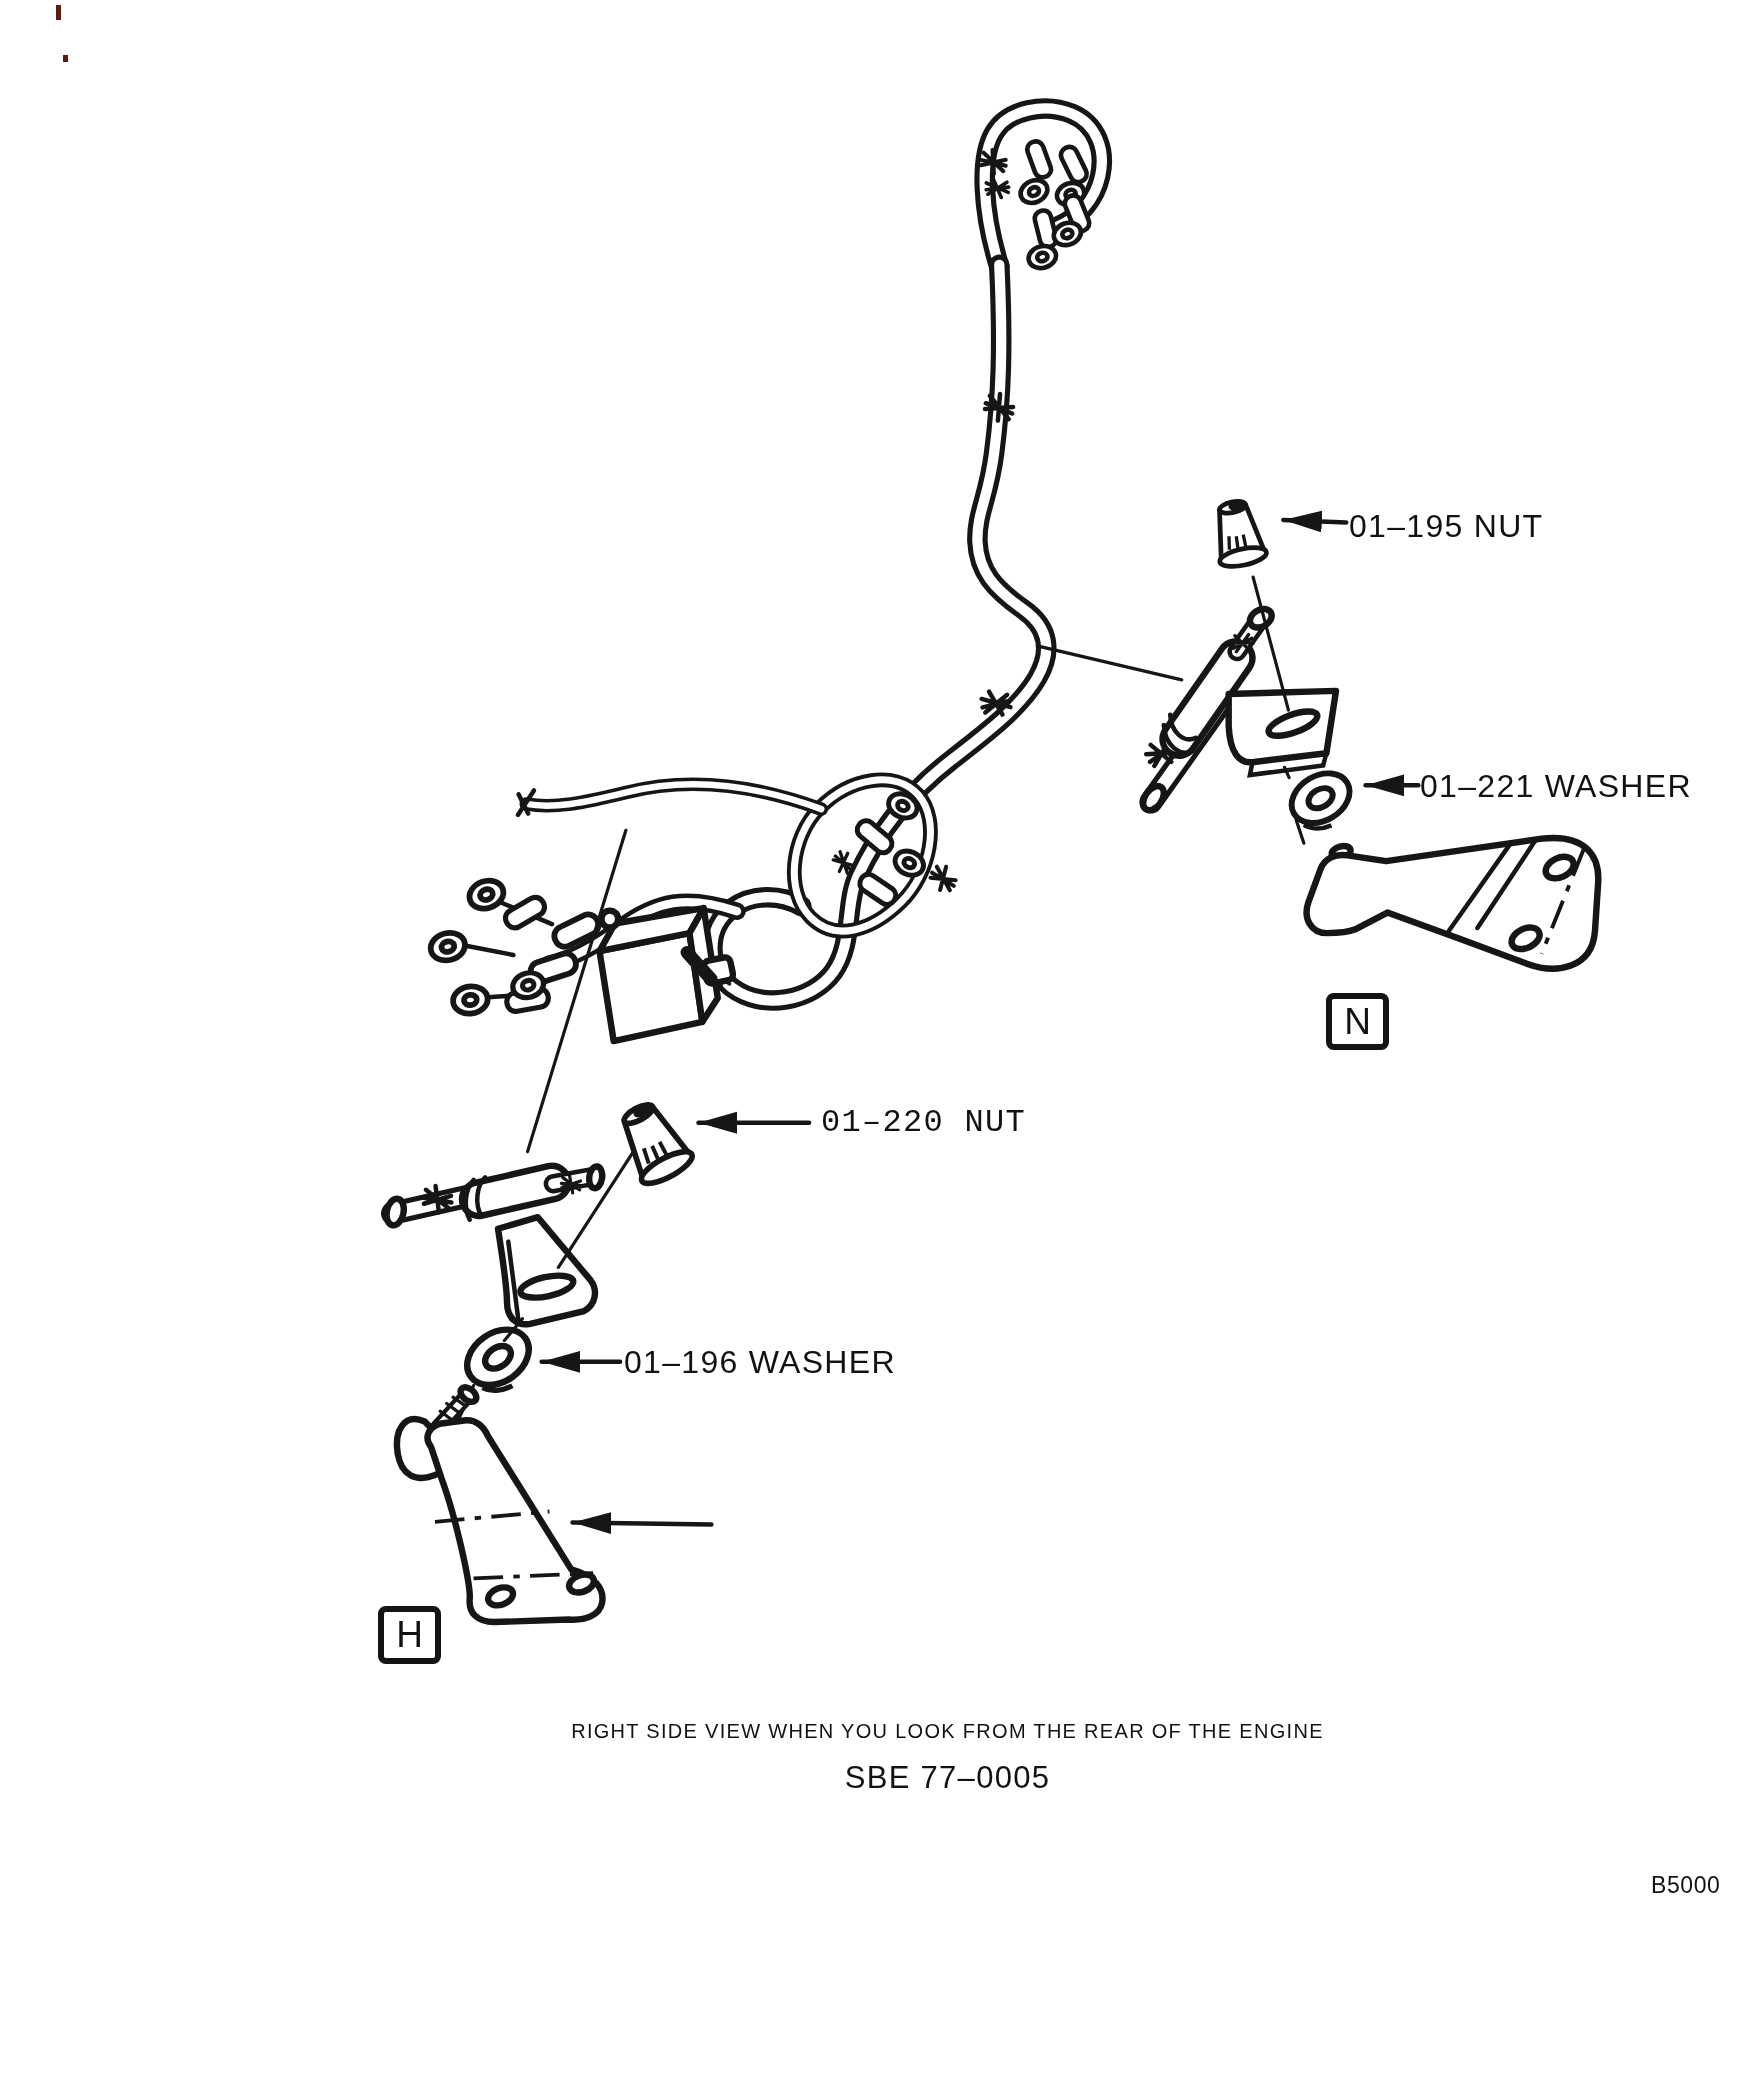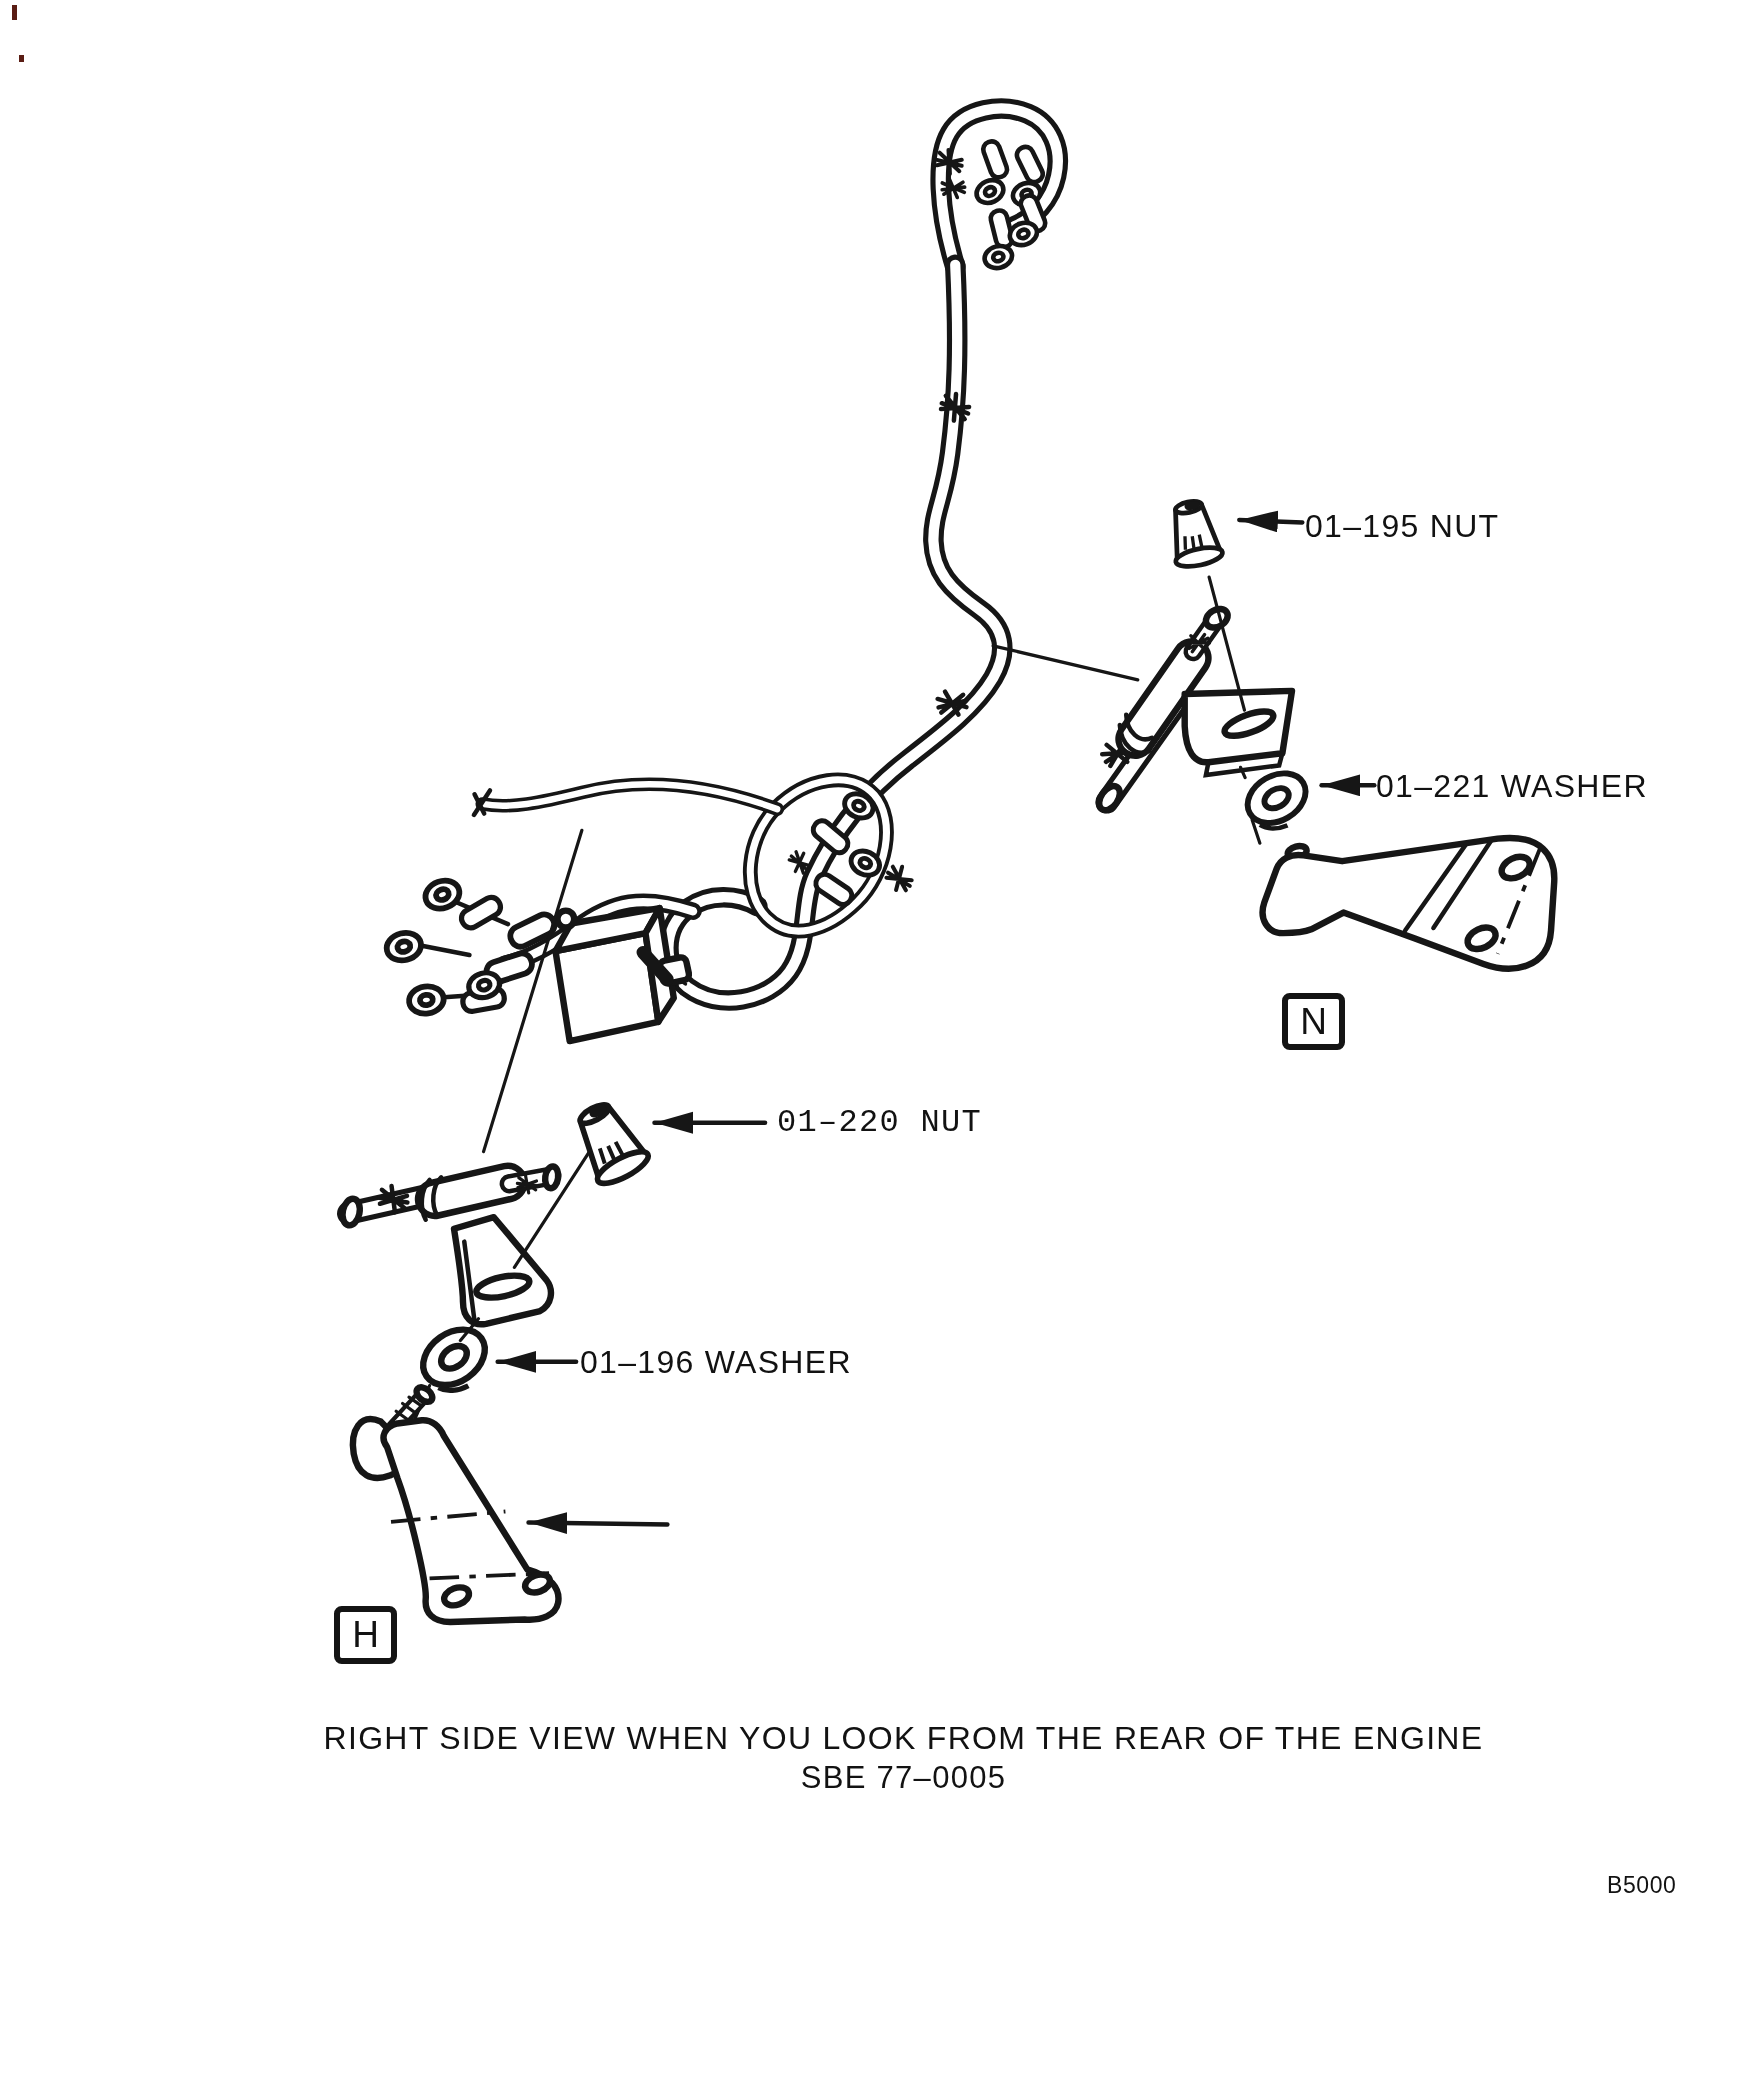--- a/index.html
+++ b/index.html
@@ -1,18 +1,18 @@
 <!DOCTYPE html>
 <html style="font-size:10.3px"><head>
 <meta charset="utf-8">
 <style>
   html,body { margin:0; padding:0; background:#ffffff; }
   .page {
     position:relative; width:1689px; height:2097px; background:#ffffff;
-    font-family:"Liberation Sans", sans-serif; color:#111; overflow:hidden;
+    font-family:"Liberation Sans", sans-serif; color:#111; overflow:hidden;margin-left:44px;
   }
   svg.diagram { position:absolute; left:0; top:0; }
 
   
   .t-out { fill:none; stroke:#161616; stroke-linecap:round; stroke-linejoin:round; }
   .t-in  { fill:none; stroke:#ffffff; stroke-linecap:round; stroke-linejoin:round; }
   .shape { fill:#ffffff; stroke:#161616; stroke-width:10; stroke-linejoin:round; }
   .ln    { fill:none; stroke:#161616; stroke-width:7; stroke-linecap:round; }
   .thin  { fill:none; stroke:#161616; stroke-width:5; stroke-linecap:round; }
   .bend  { fill:none; stroke:#161616; stroke-width:6; stroke-dasharray:46 16 10 16; }
@@ -28,21 +28,21 @@
   .part-label {
     position:absolute; font-size:32px; letter-spacing:1.3px; line-height:40px;
     white-space:nowrap; color:#121212;
   }
   .flange-label { position:absolute; font-size:32px; letter-spacing:1.3px; line-height:41px; color:#121212; }
   .pos-box {
     position:absolute; border:6.4px solid #141414; border-radius:7.7px;
     display:flex; align-items:center; justify-content:center;
     font-size:37px; color:#121212; box-sizing:border-box;
   }
-  .caption-line { position:absolute; left:264px; width:1279px; text-align:center; font-size:32px; letter-spacing:1.3px; color:#121212; }
+  .caption-line { position:absolute; left:264px; width:1279px; text-align:center; font-size:20px; letter-spacing:1.3px; color:#121212; }
   .footer-note  { position:absolute; font-size:30px; letter-spacing:0.6px; color:#121212; white-space:nowrap; }
   .speck { position:absolute; background:#5a1d14; }
 </style>
 </head>
 <body>
 
 <div class="page">
 
   <svg class="diagram" width="1755" height="2097" viewBox="0 0 2730 3263">
     <defs>

